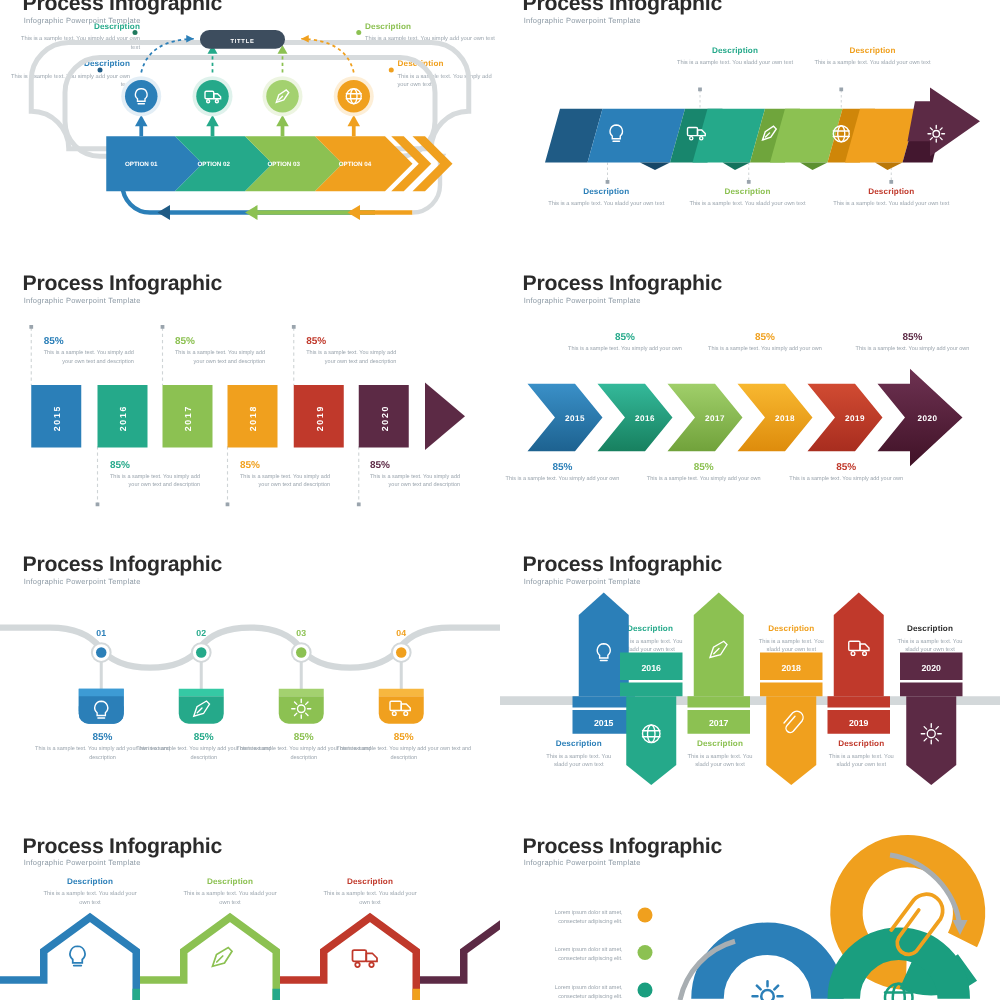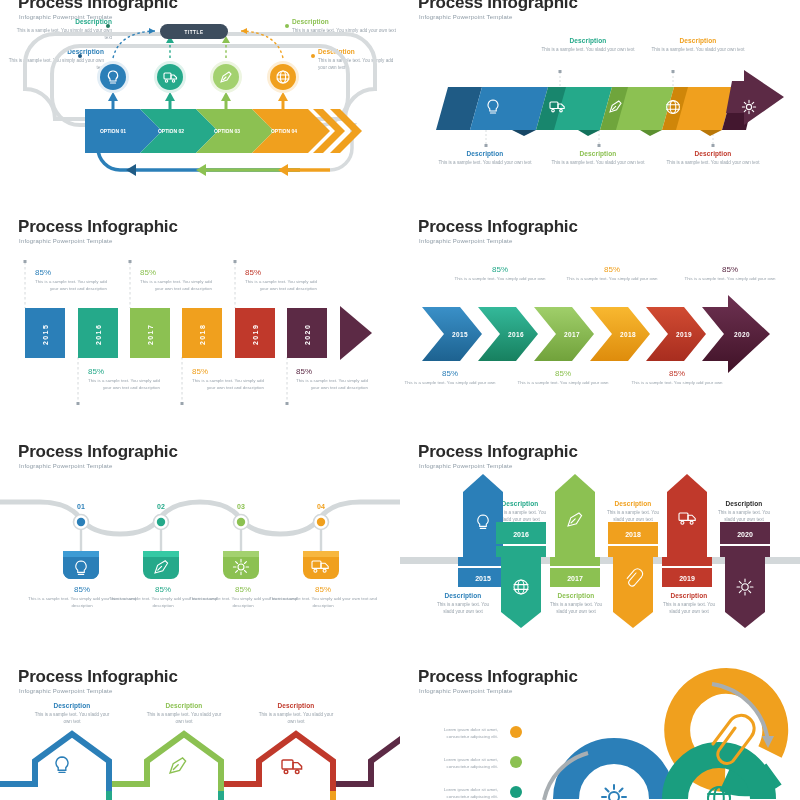--- a/index.html
+++ b/index.html
@@ -3,21 +3,21 @@
 <meta charset="utf-8">
 <style>
   html,body{margin:0;padding:0;background:#fff;}
   body{width:800px;height:800px;overflow:hidden;font-family:"Liberation Sans",sans-serif;color:#4a4a4a;}
   .page{position:relative;width:800px;height:800px;}
   .slide{position:absolute;background:#fff;overflow:hidden;}
   .s-title{font-family:"Liberation Sans",sans-serif;font-weight:bold;font-size:17px;color:#2b2b2b;letter-spacing:-0.2px;margin:0;line-height:1.05;}
   .s-sub{font-size:6px;color:#8d9aa5;margin:2px 0 0 1px;letter-spacing:.2px;}
   .desc-h{font-weight:bold;font-size:6.5px;letter-spacing:.1px;margin:0 0 2px 0;}
   .desc-b{font-size:4.6px;color:#9aa4ad;line-height:1.55;margin:0;}
-  .pct{font-weight:normal;font-size:8px;margin:0 0 2px 0;}
+  .pct{font-weight:bold;font-size:8px;margin:0 0 2px 0;}
   .tiny{font-size:4.4px;color:#9aa4ad;line-height:1.5;margin:0;}
   .ctr{text-align:center;}
   .rgt{text-align:right;}
   svg{display:block;overflow:visible;}
 </style>
 </head>
 <body>
 
 <div class="page">
 

